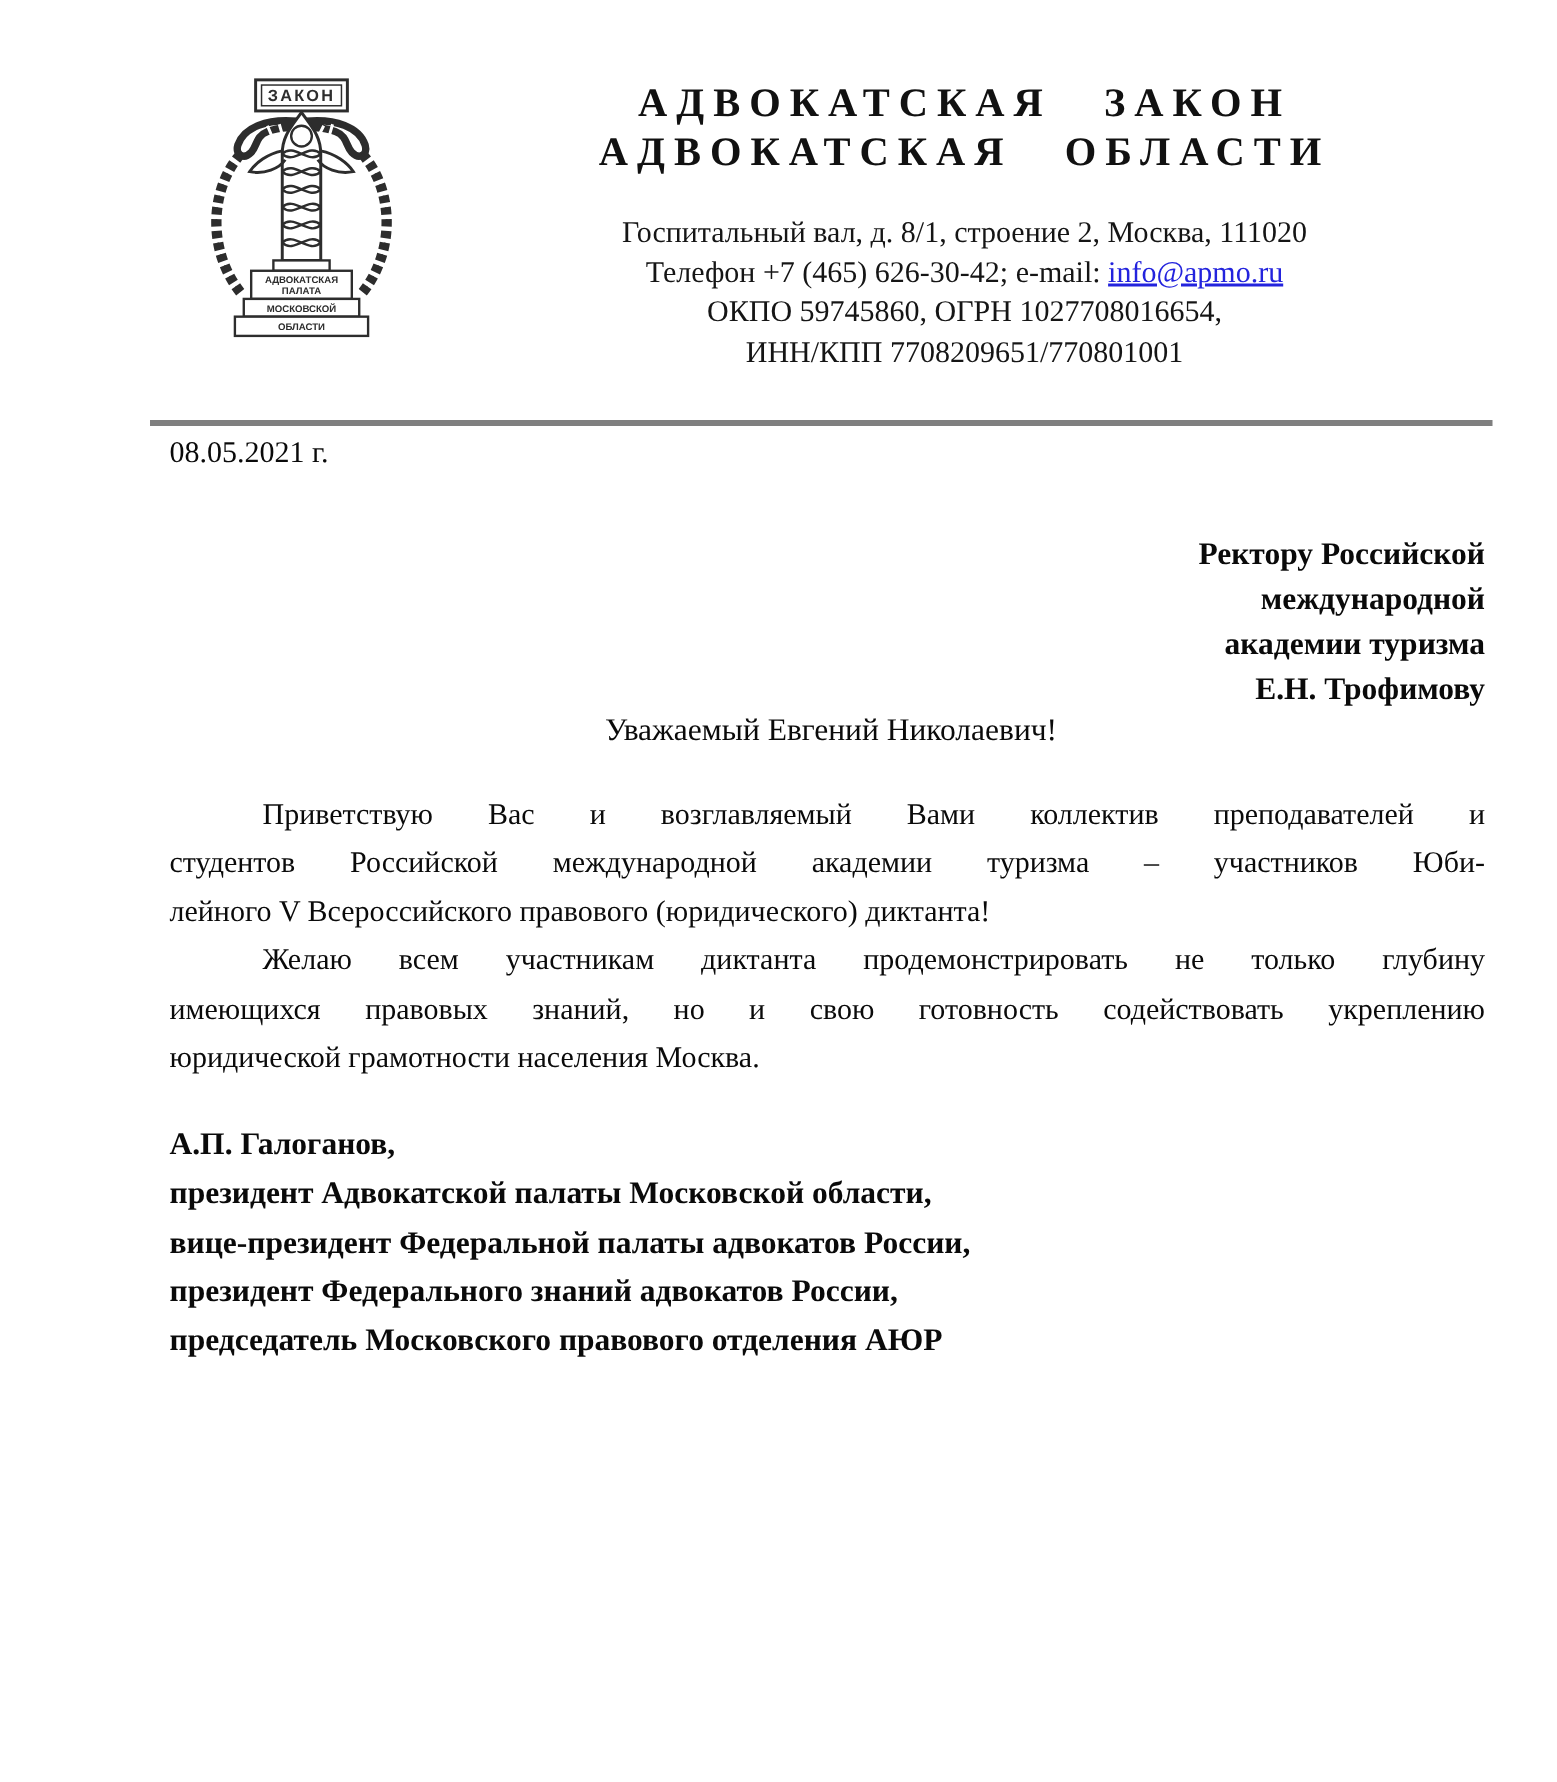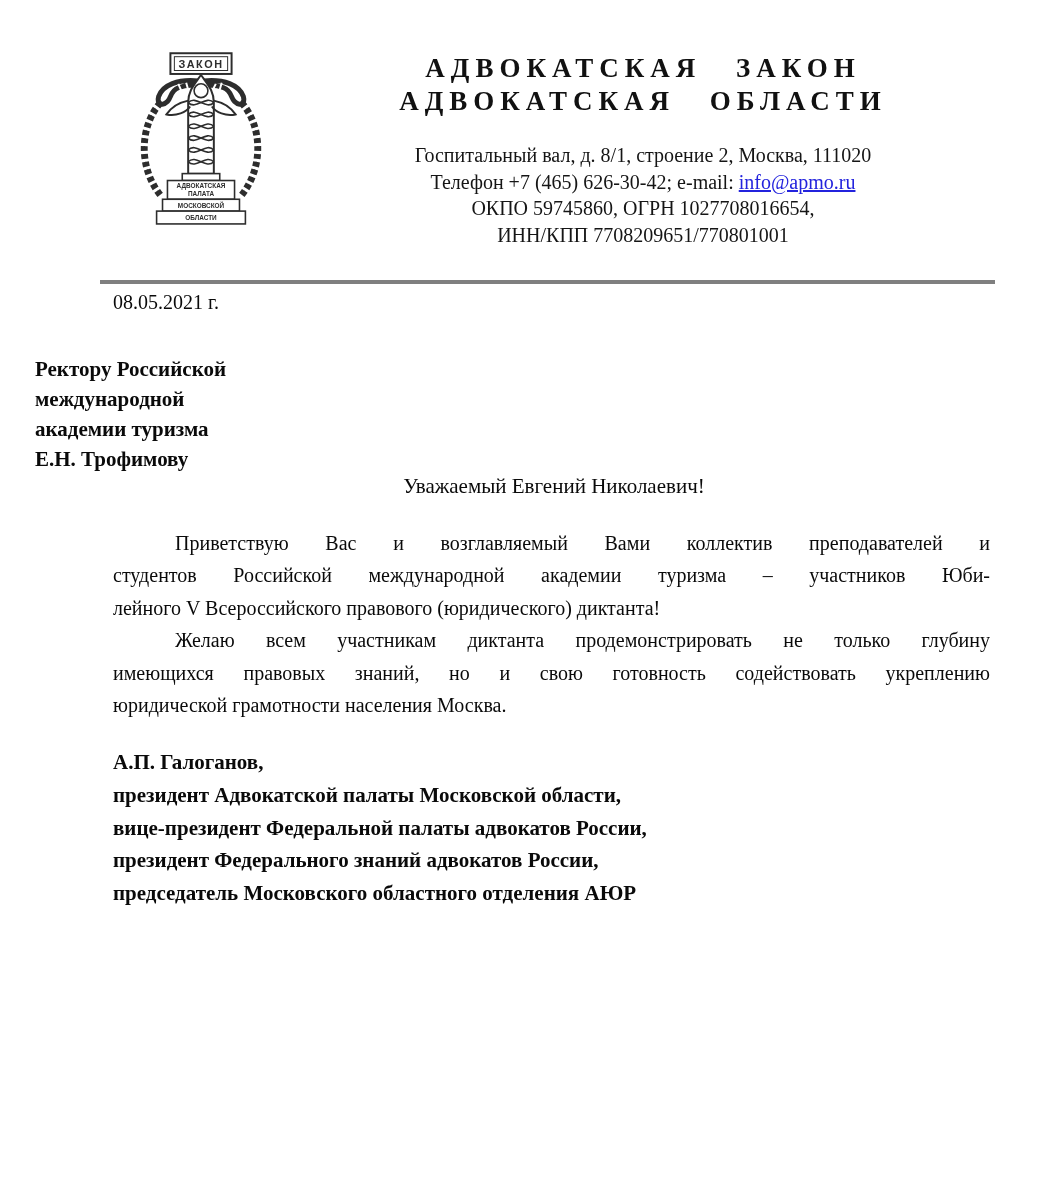--- a/index.html
+++ b/index.html
@@ -60,20 +60,21 @@
     background: var(--rule-color, #7f7f7f);
     margin: 13px 78px 0 65px;
   }
   .date-line {
     margin: 7px 0 0 78px;
     font-size: 20px;
   }
   
   .recipient {
     margin: 40px 83px 0 0;
+    text-align: right;
     font-weight: bold;
     font-size: 21px;
     line-height: 30px;
   }
   
   .salutation {
     text-align: center;
     font-size: 21px;
   }
   .body-text {
@@ -194,16 +195,16 @@
     <div class="body-line first">Желаю всем участникам диктанта продемонстрировать не только глубину</div>
     <div class="body-line">имеющихся правовых знаний, но и свою готовность содействовать укреплению</div>
     <div class="body-line last">юридической грамотности населения Москва.</div>
   </div>
 
   <div class="signature">
     <div>А.П. Галоганов,</div>
     <div>президент Адвокатской палаты Московской области,</div>
     <div>вице-президент Федеральной палаты адвокатов России,</div>
     <div>президент Федерального знаний адвокатов России,</div>
-    <div>председатель Московского областного отделения АЮР</div>
+    <div>председатель Московского правового отделения АЮР</div>
   </div>
 
 </div>
 
 </body></html>

